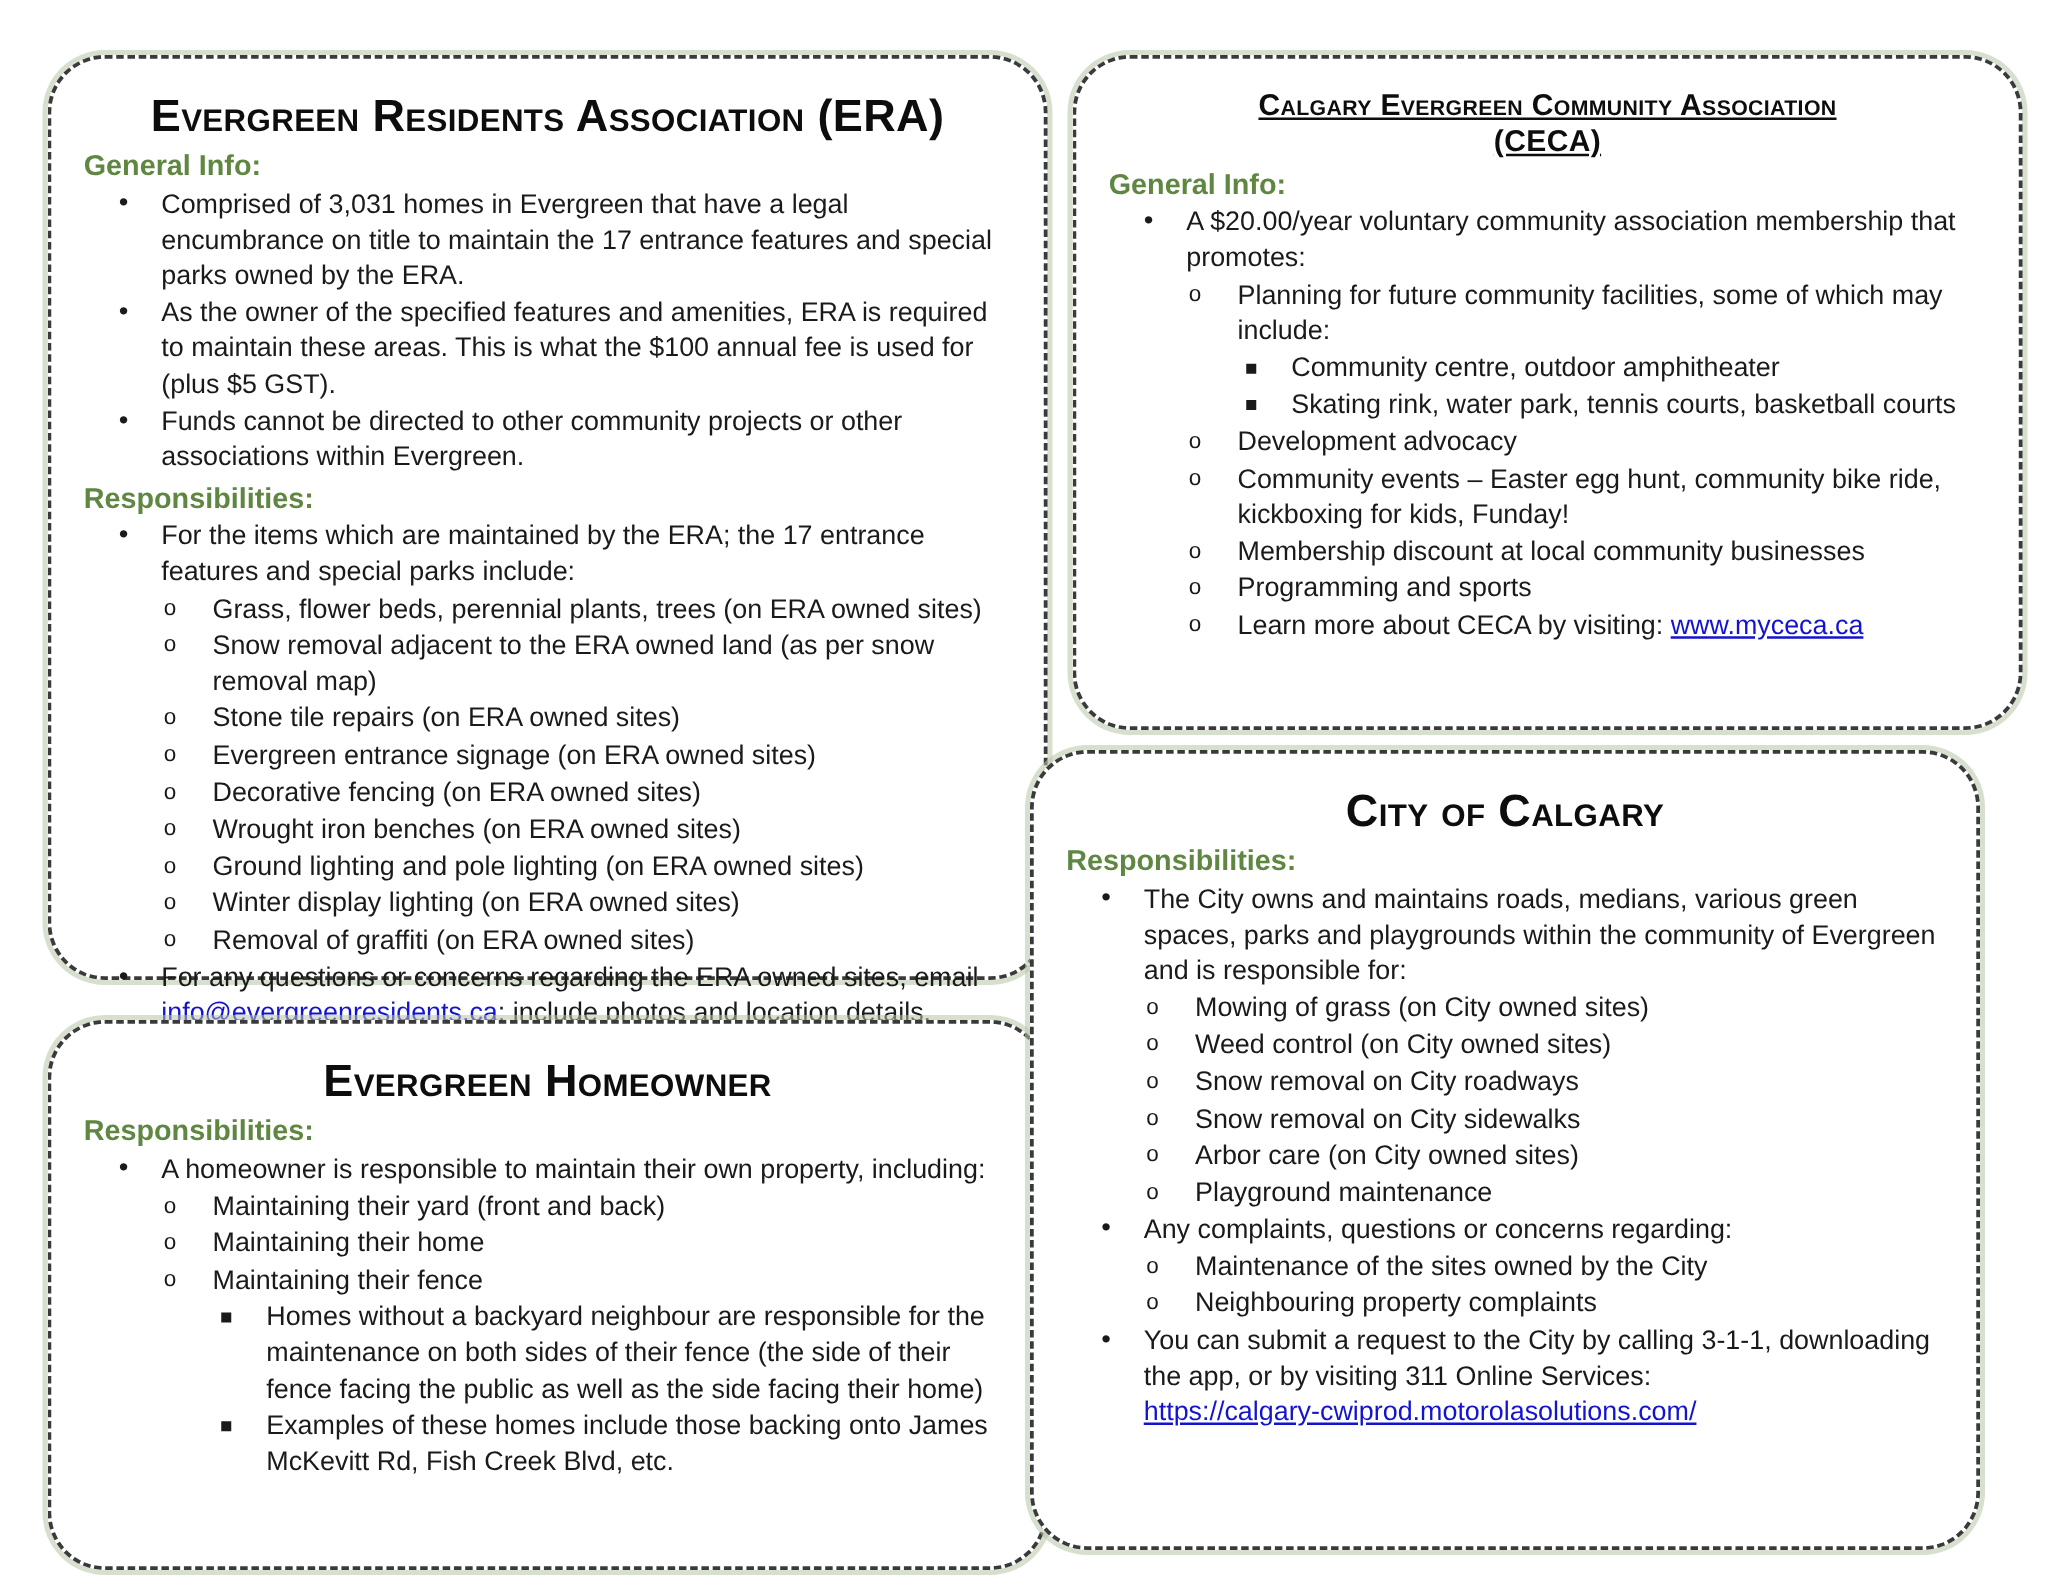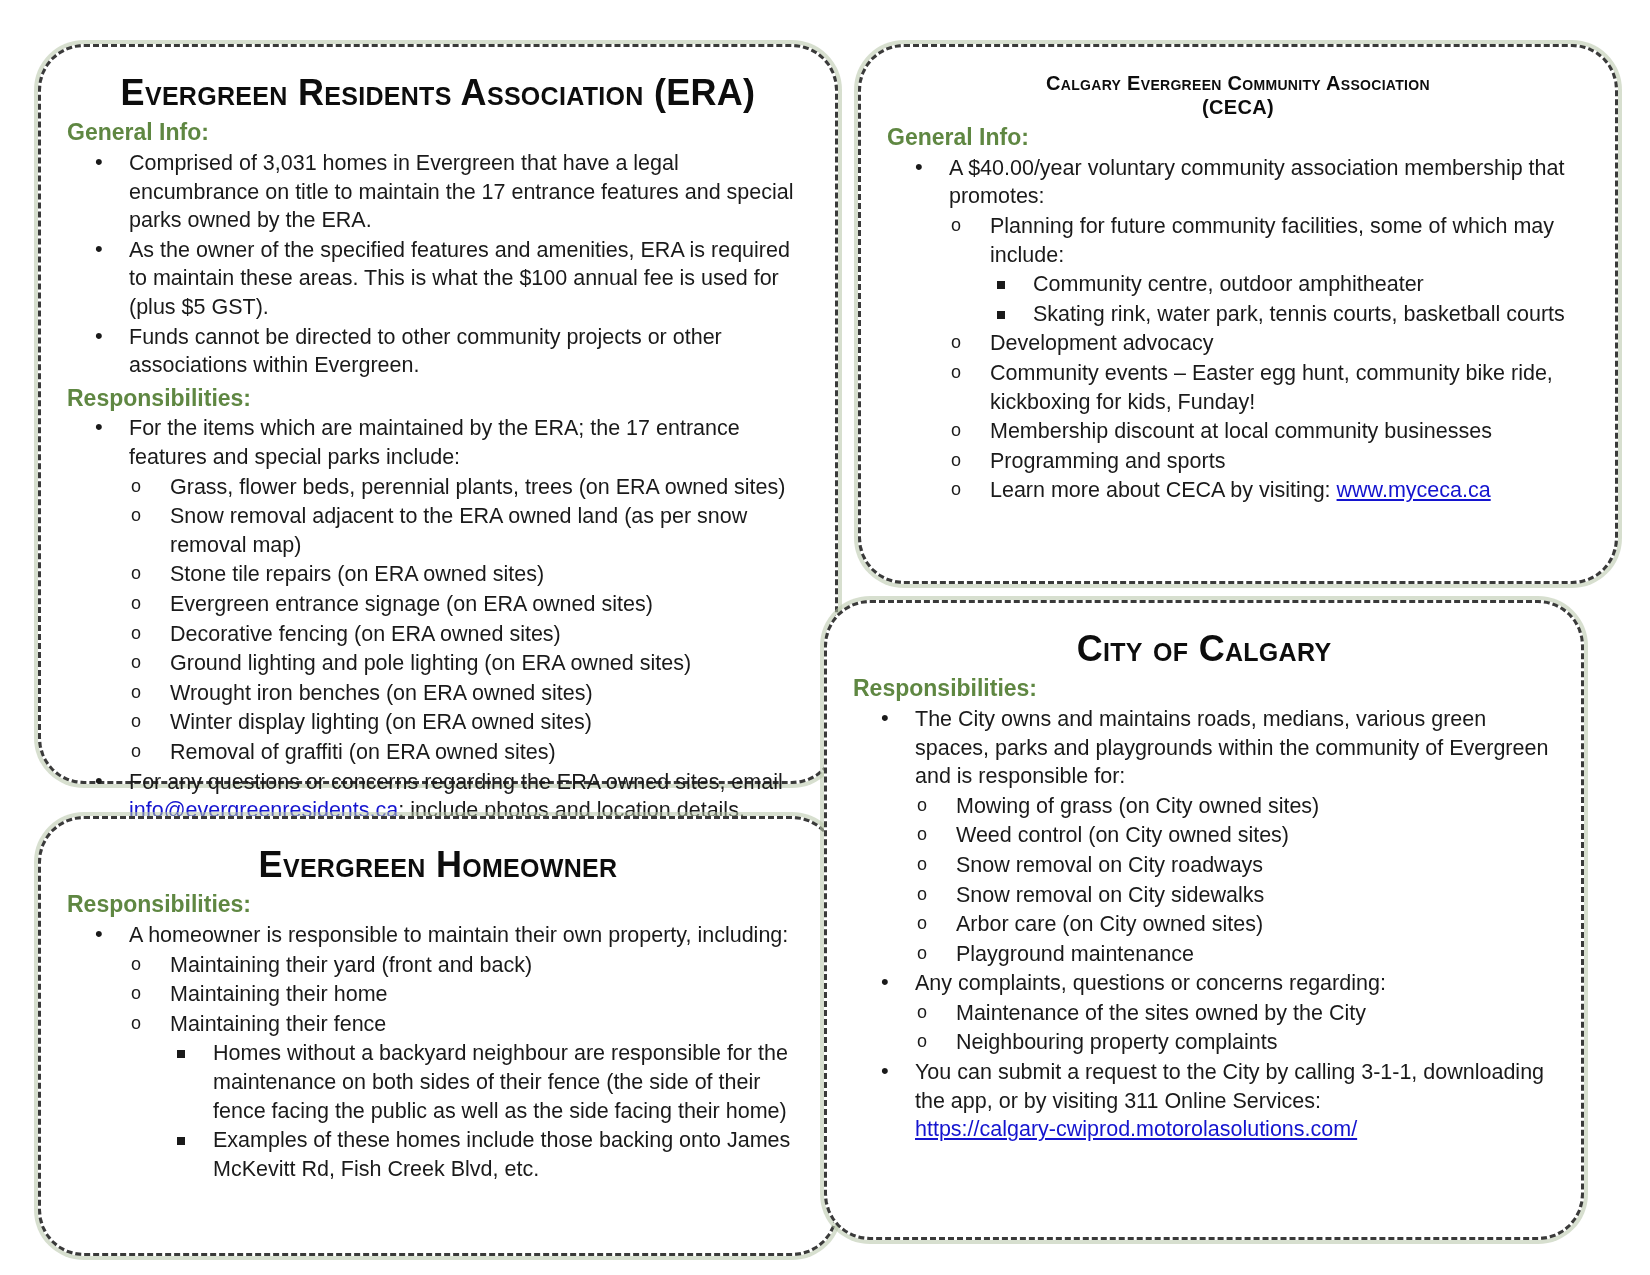--- a/index.html
+++ b/index.html
@@ -42,21 +42,21 @@
     margin: 8px 0 4px 0;
     text-align: center;
     font-family: "Liberation Sans", sans-serif;
     font-weight: bold;
     font-size: 36px;
     letter-spacing: 0.3px;
     color: #0d0d0d;
     line-height: 1.2;
     font-variant: small-caps;
   }
-  h1.section-title.two-line { font-size: 20px; }
+  h1.section-title.two-line { font-size: 24px; text-decoration: underline; }
 
   h2.sub-head {
     margin: 4px 0 2px 0;
     font-size: 23px;
     font-weight: bold;
     color: #5f8742;
     line-height: 1.25;
   }
 
   
@@ -144,22 +144,22 @@
     <h2 class="sub-head">Responsibilities:</h2>
     <ul class="lvl1">
       <li>For the items which are maintained by the ERA; the 17 entrance features and special parks include:</li>
     </ul>
     <ul class="lvl2">
       <li>Grass, flower beds, perennial plants, trees (on ERA owned sites)</li>
       <li>Snow removal adjacent to the ERA owned land (as per snow removal map)</li>
       <li>Stone tile repairs (on ERA owned sites)</li>
       <li>Evergreen entrance signage (on ERA owned sites)</li>
       <li>Decorative fencing (on ERA owned sites)</li>
+      <li>Wrought iron benches (on ERA owned sites)</li>
       <li>Ground lighting and pole lighting (on ERA owned sites)</li>
-      <li>Wrought iron benches (on ERA owned sites)</li>
       <li>Winter display lighting (on ERA owned sites)</li>
       <li>Removal of graffiti (on ERA owned sites)</li>
     </ul>
     <ul class="lvl1">
       <li><span>For any questions or concerns regarding the ERA owned sites, email </span><a class="link nou" href="#">info@evergreenresidents.ca</a><span>; include photos and location details.</span></li>
     </ul>
   </section>
 
   <section class="frame frame-home">
     <h1 class="section-title">Evergreen Homeowner</h1>
@@ -180,21 +180,21 @@
   </section>
 
   <section class="frame frame-ceca">
     <h1 class="section-title two-line">
       <span>Calgary Evergreen Community Association</span><br>
       <span>(CECA)</span>
     </h1>
 
     <h2 class="sub-head">General Info:</h2>
     <ul class="lvl1">
-      <li>A $40.00/year voluntary community association membership that promotes:</li>
+      <li>A $20.00/year voluntary community association membership that promotes:</li>
     </ul>
     <ul class="lvl2">
       <li>Planning for future community facilities, some of which may include:</li>
     </ul>
     <ul class="lvl3">
       <li>Community centre, outdoor amphitheater</li>
       <li>Skating rink, water park, tennis courts, basketball courts</li>
     </ul>
     <ul class="lvl2">
       <li>Development advocacy</li>

